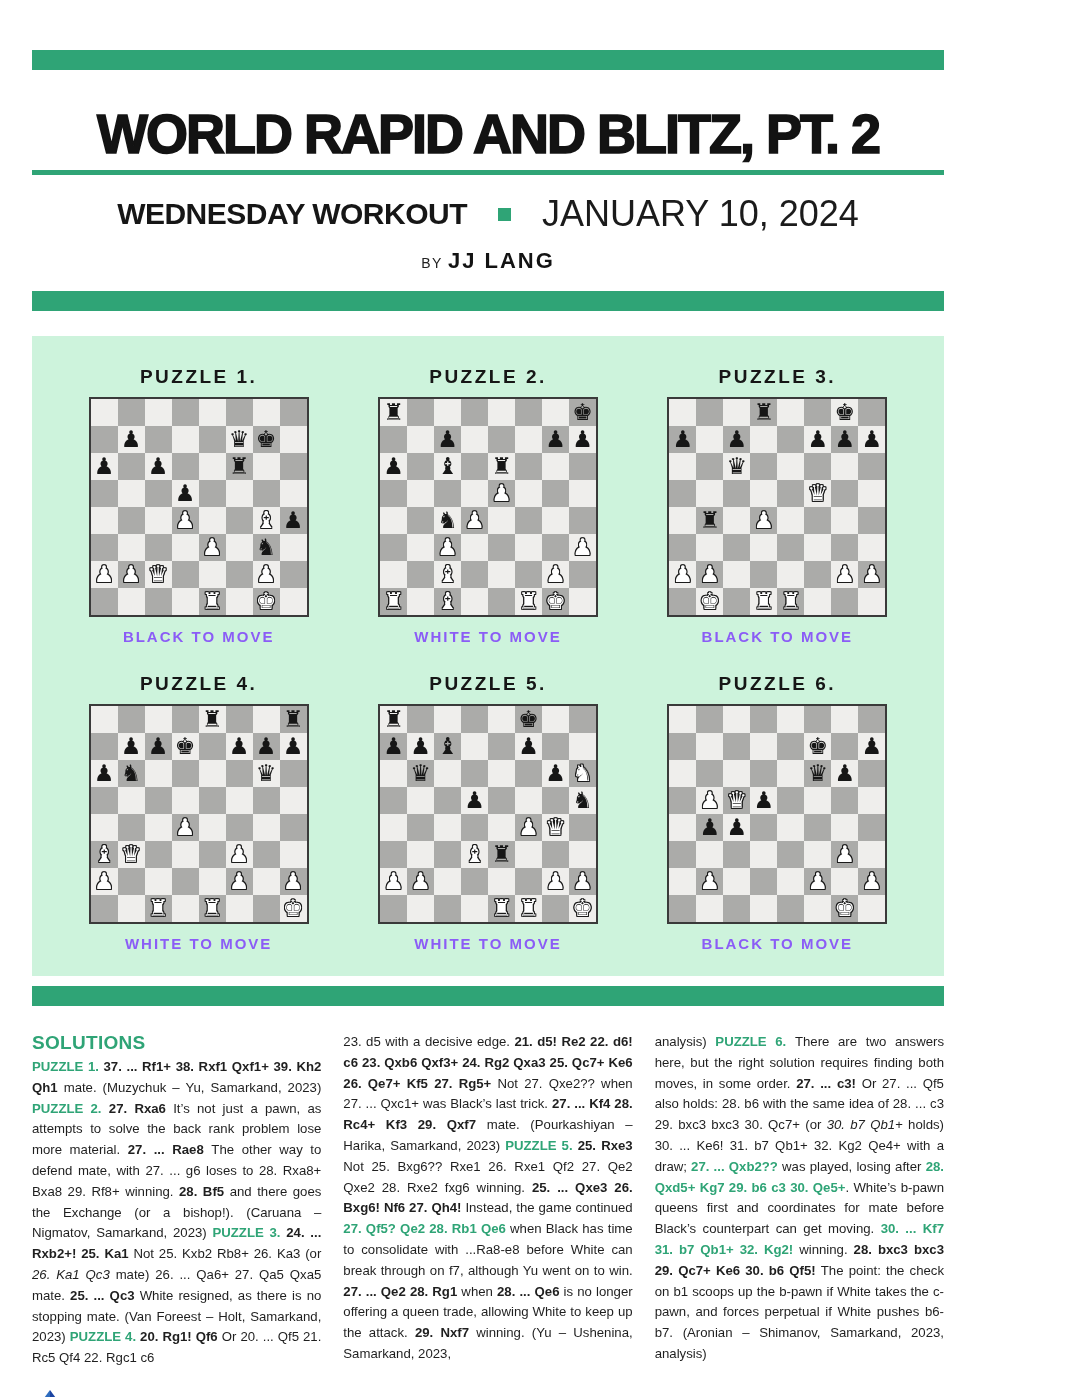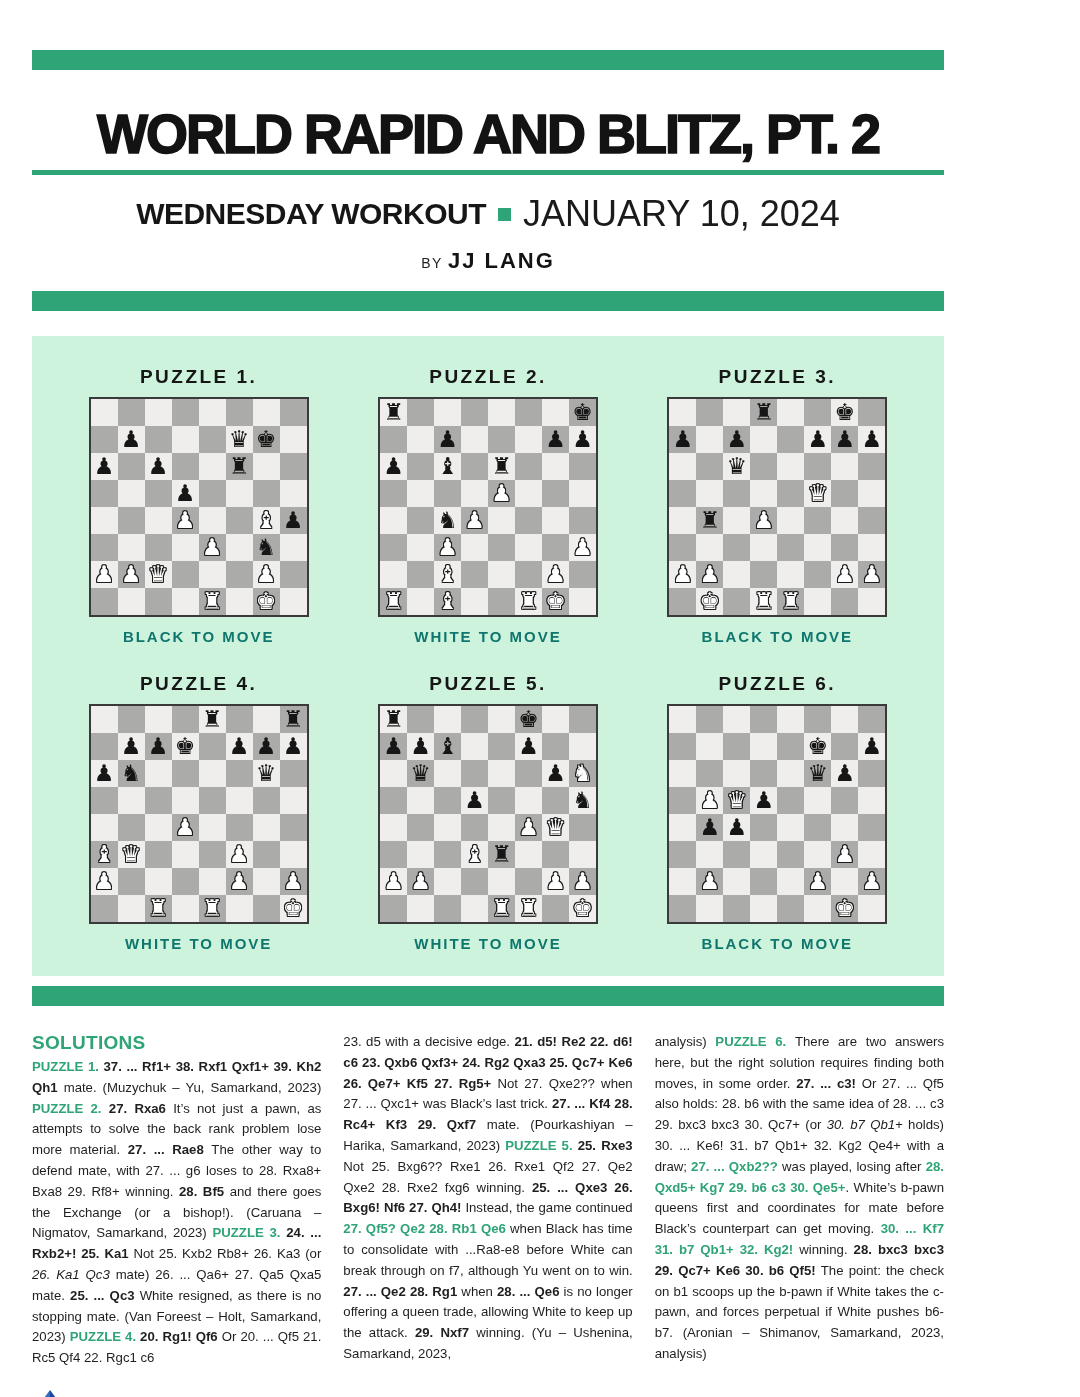--- a/index.html
+++ b/index.html
@@ -4,21 +4,21 @@
 <style>
   html,body{margin:0;padding:0;background:#ffffff;}
   .page{position:relative;width:976px;height:1397px;background:#fff;overflow:hidden;
         font-family:"Liberation Sans",sans-serif;color:#1f1f1f;}
   .bar{width:912px;margin:0 auto;height:20px;background:#2FA476;}
   .bar-top{margin-top:50px;}
   .page-title{margin:34px auto 0;text-align:center;font-size:54px;line-height:58px;
         font-weight:800;color:#131313;letter-spacing:-2px;-webkit-text-stroke:1.6px #131313;
         transform:scaleY(1.04);}
   .title-rule{width:912px;margin:8px auto 0;height:5px;background:#2FA476;}
-  .subtitle{margin-top:18px;display:flex;align-items:center;justify-content:center;gap:12px;}
+  .subtitle{margin-top:18px;display:flex;align-items:center;justify-content:center;gap:31px;}
   .sub-left{font-size:30px;font-weight:800;letter-spacing:-0.5px;color:#161616;}
   .sub-square{width:13px;height:13px;background:#2FA476;display:inline-block;}
   .sub-right{font-size:36px;font-weight:400;color:#1b1b1b;}
   .byline{margin-top:13px;text-align:center;}
   .by{font-size:14px;letter-spacing:1.5px;color:#222;}
   .by-name{font-size:22px;font-weight:800;letter-spacing:2px;color:#131313;}
   .bar-mid{margin-top:17px;}
   .mint{width:912px;margin:25px auto 0;height:640px;background:#CDF3DC;box-sizing:border-box;
         padding:30px 22px 0;}
   .pz-grid{display:grid;grid-template-columns:repeat(3,1fr);row-gap:28px;justify-items:center;}
@@ -26,21 +26,21 @@
   .pz-title{font-size:19px;font-weight:800;letter-spacing:2.5px;color:#161616;margin-bottom:9px;}
   .board{display:grid;grid-template-columns:repeat(8,27px);grid-auto-rows:27px;
         border:2px solid #3a3a3a;background:#EFEEEC;}
   .sq{display:flex;align-items:center;justify-content:center;}
   .sq.lt{background:#EFEEEC;}
   .sq.dk{background:#ABABA9;}
   .pc{font-family:"DejaVu Sans",sans-serif;font-size:23px;line-height:27px;}
   .pw{color:#ffffff;text-shadow:1px 0 0 #1a1a1a,-1px 0 0 #1a1a1a,0 1px 0 #1a1a1a,0 -1px 0 #1a1a1a,
         1px 1px 0 #1a1a1a,-1px -1px 0 #1a1a1a,1px -1px 0 #1a1a1a,-1px 1px 0 #1a1a1a;}
   .pb{color:#161616;}
-  .pz-caption{margin-top:11px;font-size:15px;font-weight:700;letter-spacing:2px;color:#0f766e;}
+  .pz-caption{margin-top:11px;font-size:15px;font-weight:700;letter-spacing:2px;color:#8b5cf6;}
   .bar-mid2{margin-top:10px;}
   .solutions{width:912px;margin:26px auto 0;}
   .sol-cols{display:flex;gap:22px;margin-top:19px;}
   .sol-col{flex:1;font-size:13.2px;line-height:20.8px;text-align:justify;color:#1f1f1f;}
   .sol-h{display:block;font-size:19px;font-weight:800;color:#2FA476;letter-spacing:0.3px;
         line-height:22px;margin-bottom:3px;}
   .rb{font-weight:700;}
   .rg{color:#2FA476;font-weight:700;}
   .ri{font-style:italic;}
   .footer{width:912px;margin:20px auto 0;display:flex;align-items:center;justify-content:space-between;}

